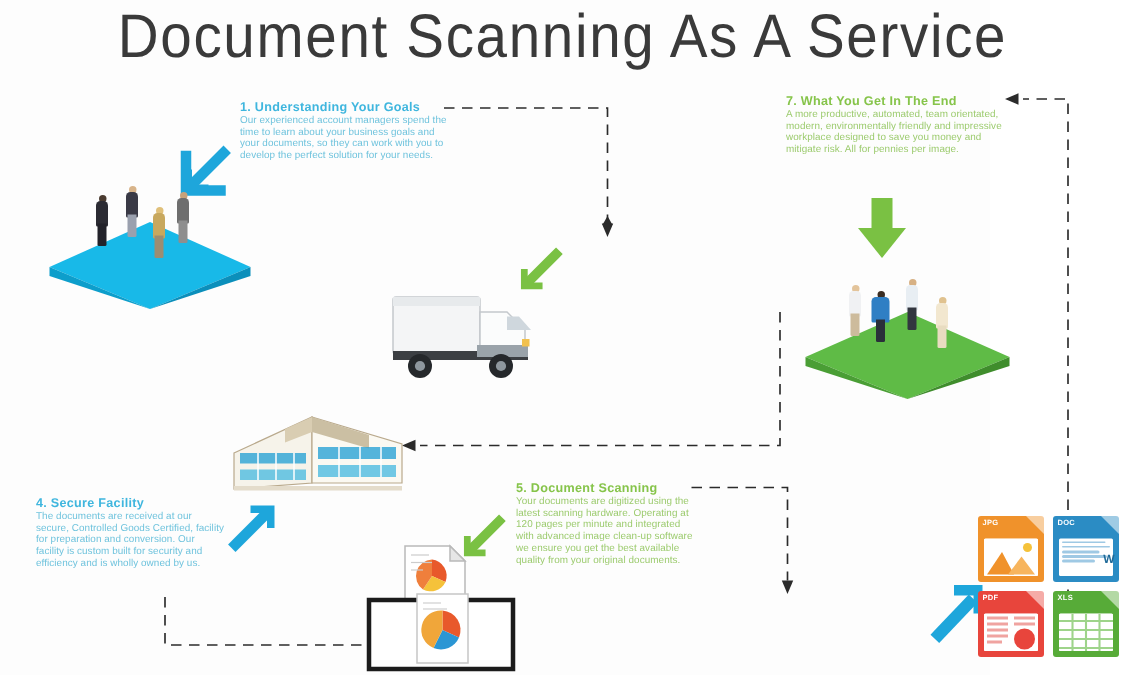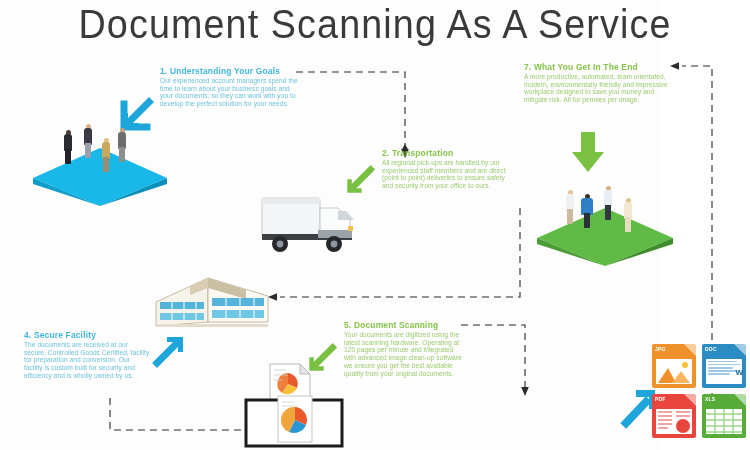--- a/index.html
+++ b/index.html
@@ -137,24 +137,20 @@
       <div class="body" style="background:#c8a85e;"></div>
       <div class="legs" style="background:#9b8d72;"></div>
     </div>
     <div class="person" style="left:92px;top:8px;width:12px;height:46px;">
       <div class="head" style="background:#c8a27a;"></div>
       <div class="body" style="background:#6e6e6e;"></div>
       <div class="legs" style="background:#8e8e8e;"></div>
     </div>
   </div>
 
-  <div class="step gr" style="left:382px;top:148px;width:128px;">
-    <p class="head">2. Transportation</p>
-    <p class="body">All regional pick-ups are handled by our experienced staff members and are direct (point to point) deliveries to ensure safety and security from your office to ours.</p>
-  </div>
 
   <div class="chev" style="left:341px;top:164px;">
     <svg width="36" height="36" viewBox="0 0 40 40">
       <path d="M33 6 L14 25" stroke="#7ac143" stroke-width="7" fill="none" stroke-linecap="square"></path>
       <path d="M7 32 L7 17 L12 17 L12 27 L23 27 L23 32 Z" fill="#7ac143"></path>
     </svg>
   </div>
 
   <div class="truck" style="left:258px;top:190px;width:110px;height:66px;">
     <svg width="110" height="66" viewBox="0 0 110 66">

